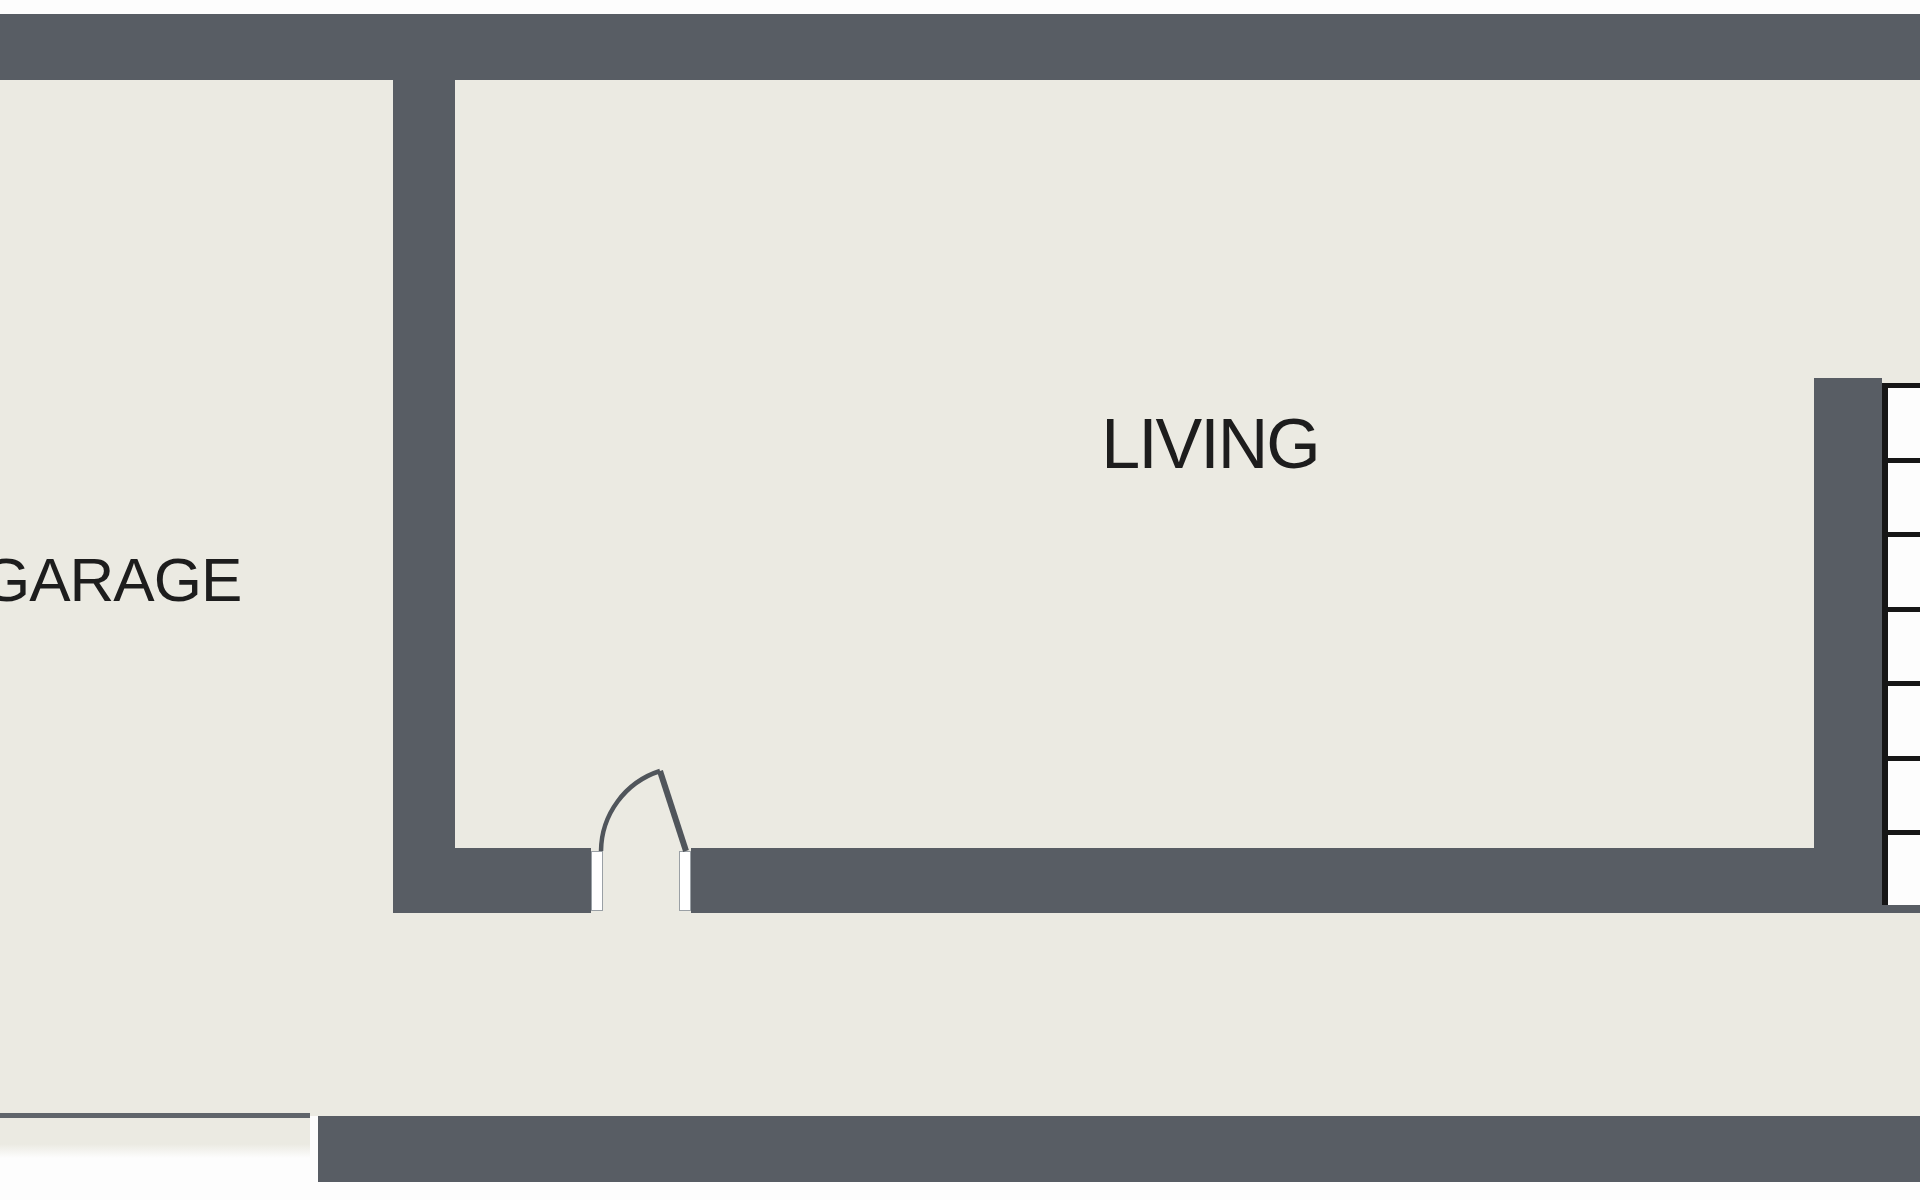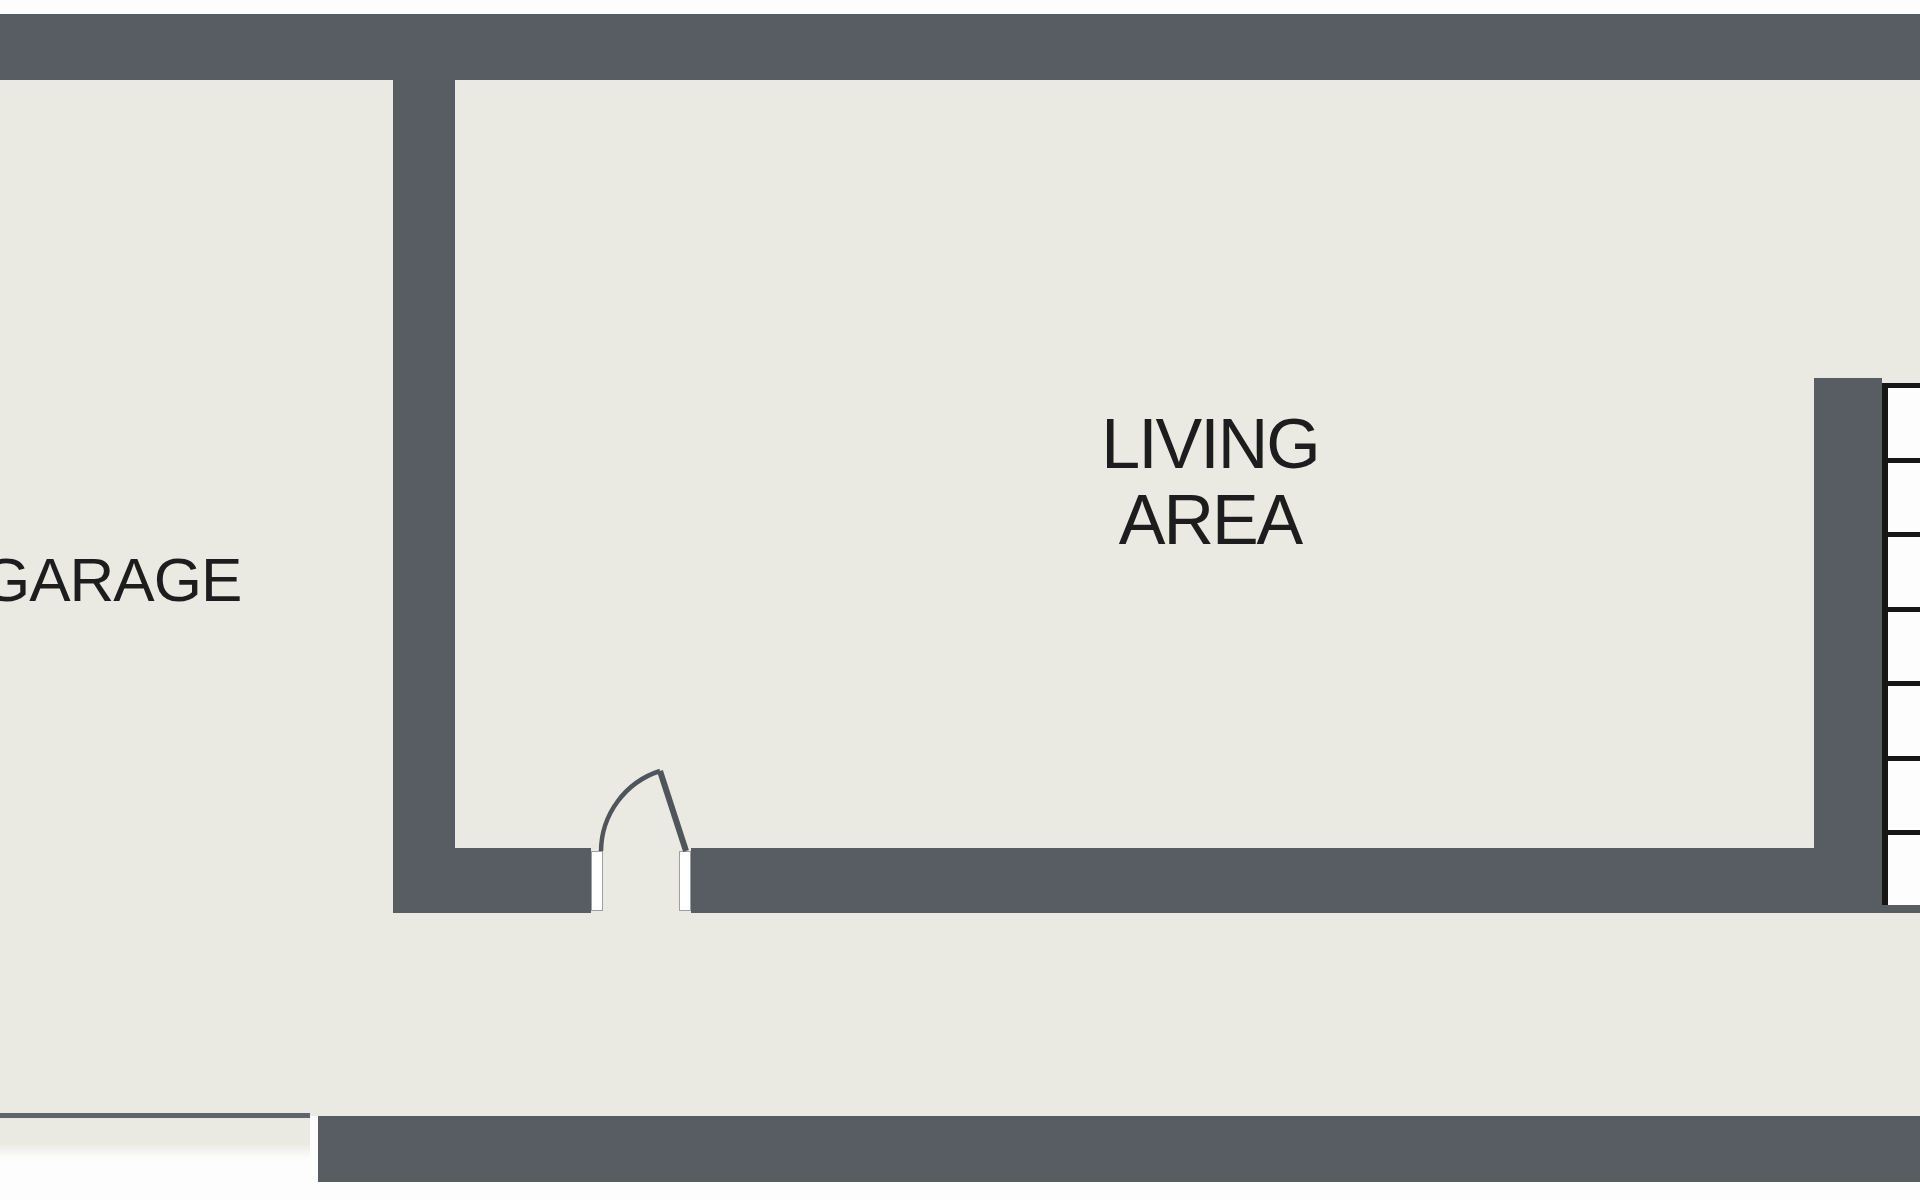--- a/index.html
+++ b/index.html
@@ -78,16 +78,15 @@
       <div class="tread"></div>
       <div class="tread"></div>
       <div class="tread"></div>
       <div class="tread"></div>
     </div>
   <div class="abs wall" id="stair-base"></div>
 
   <div class="abs room-label" id="garage-label">GARAGE</div>
   <div class="abs room-label" id="living-label">
     <div>LIVING</div>
-    <div>AREA</div>
   </div>
 
 </div>
 
 </body></html>

